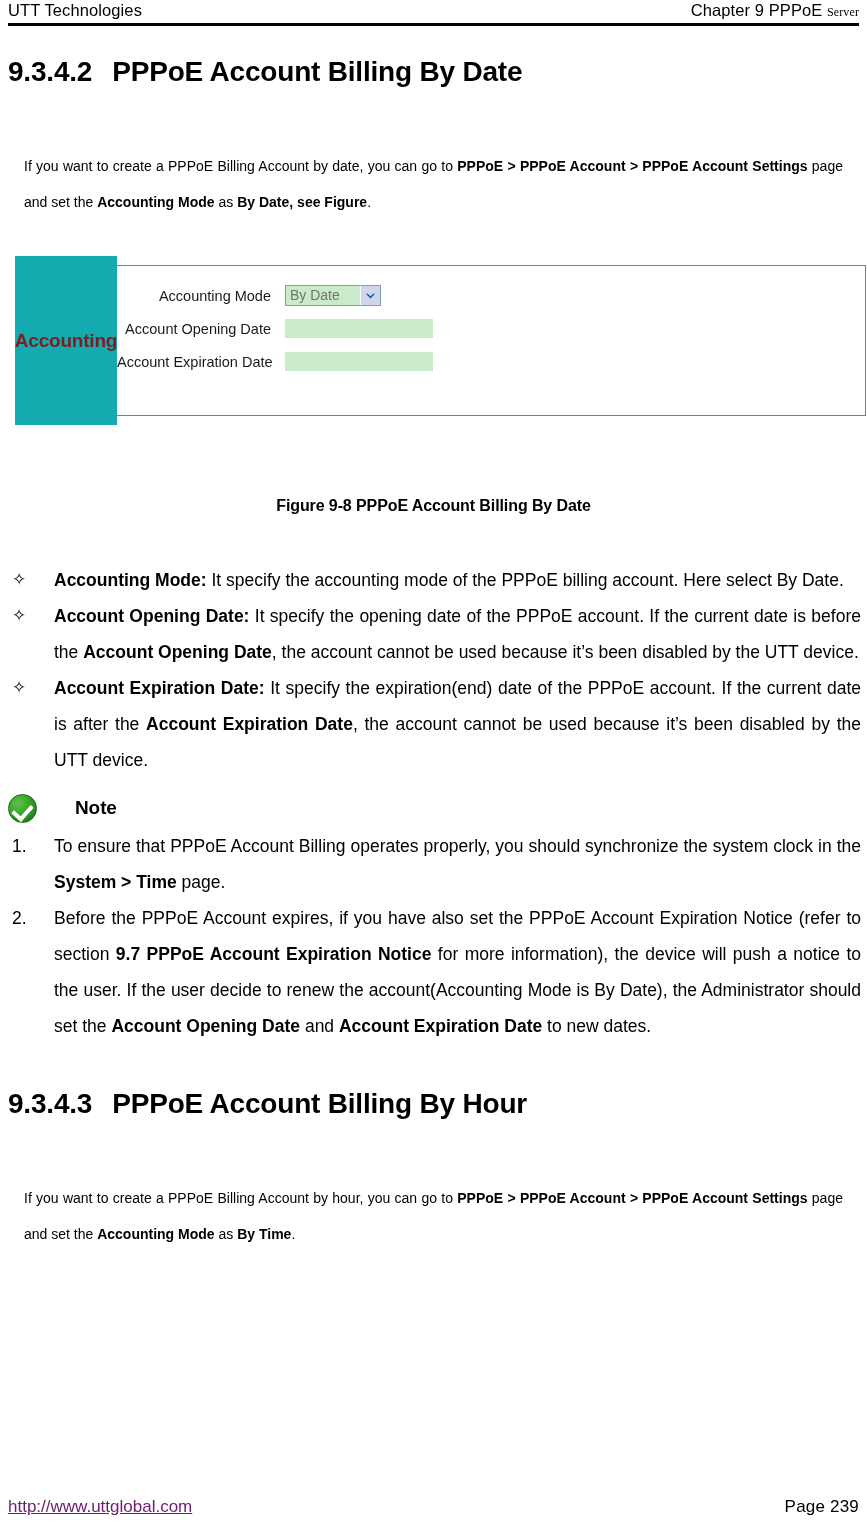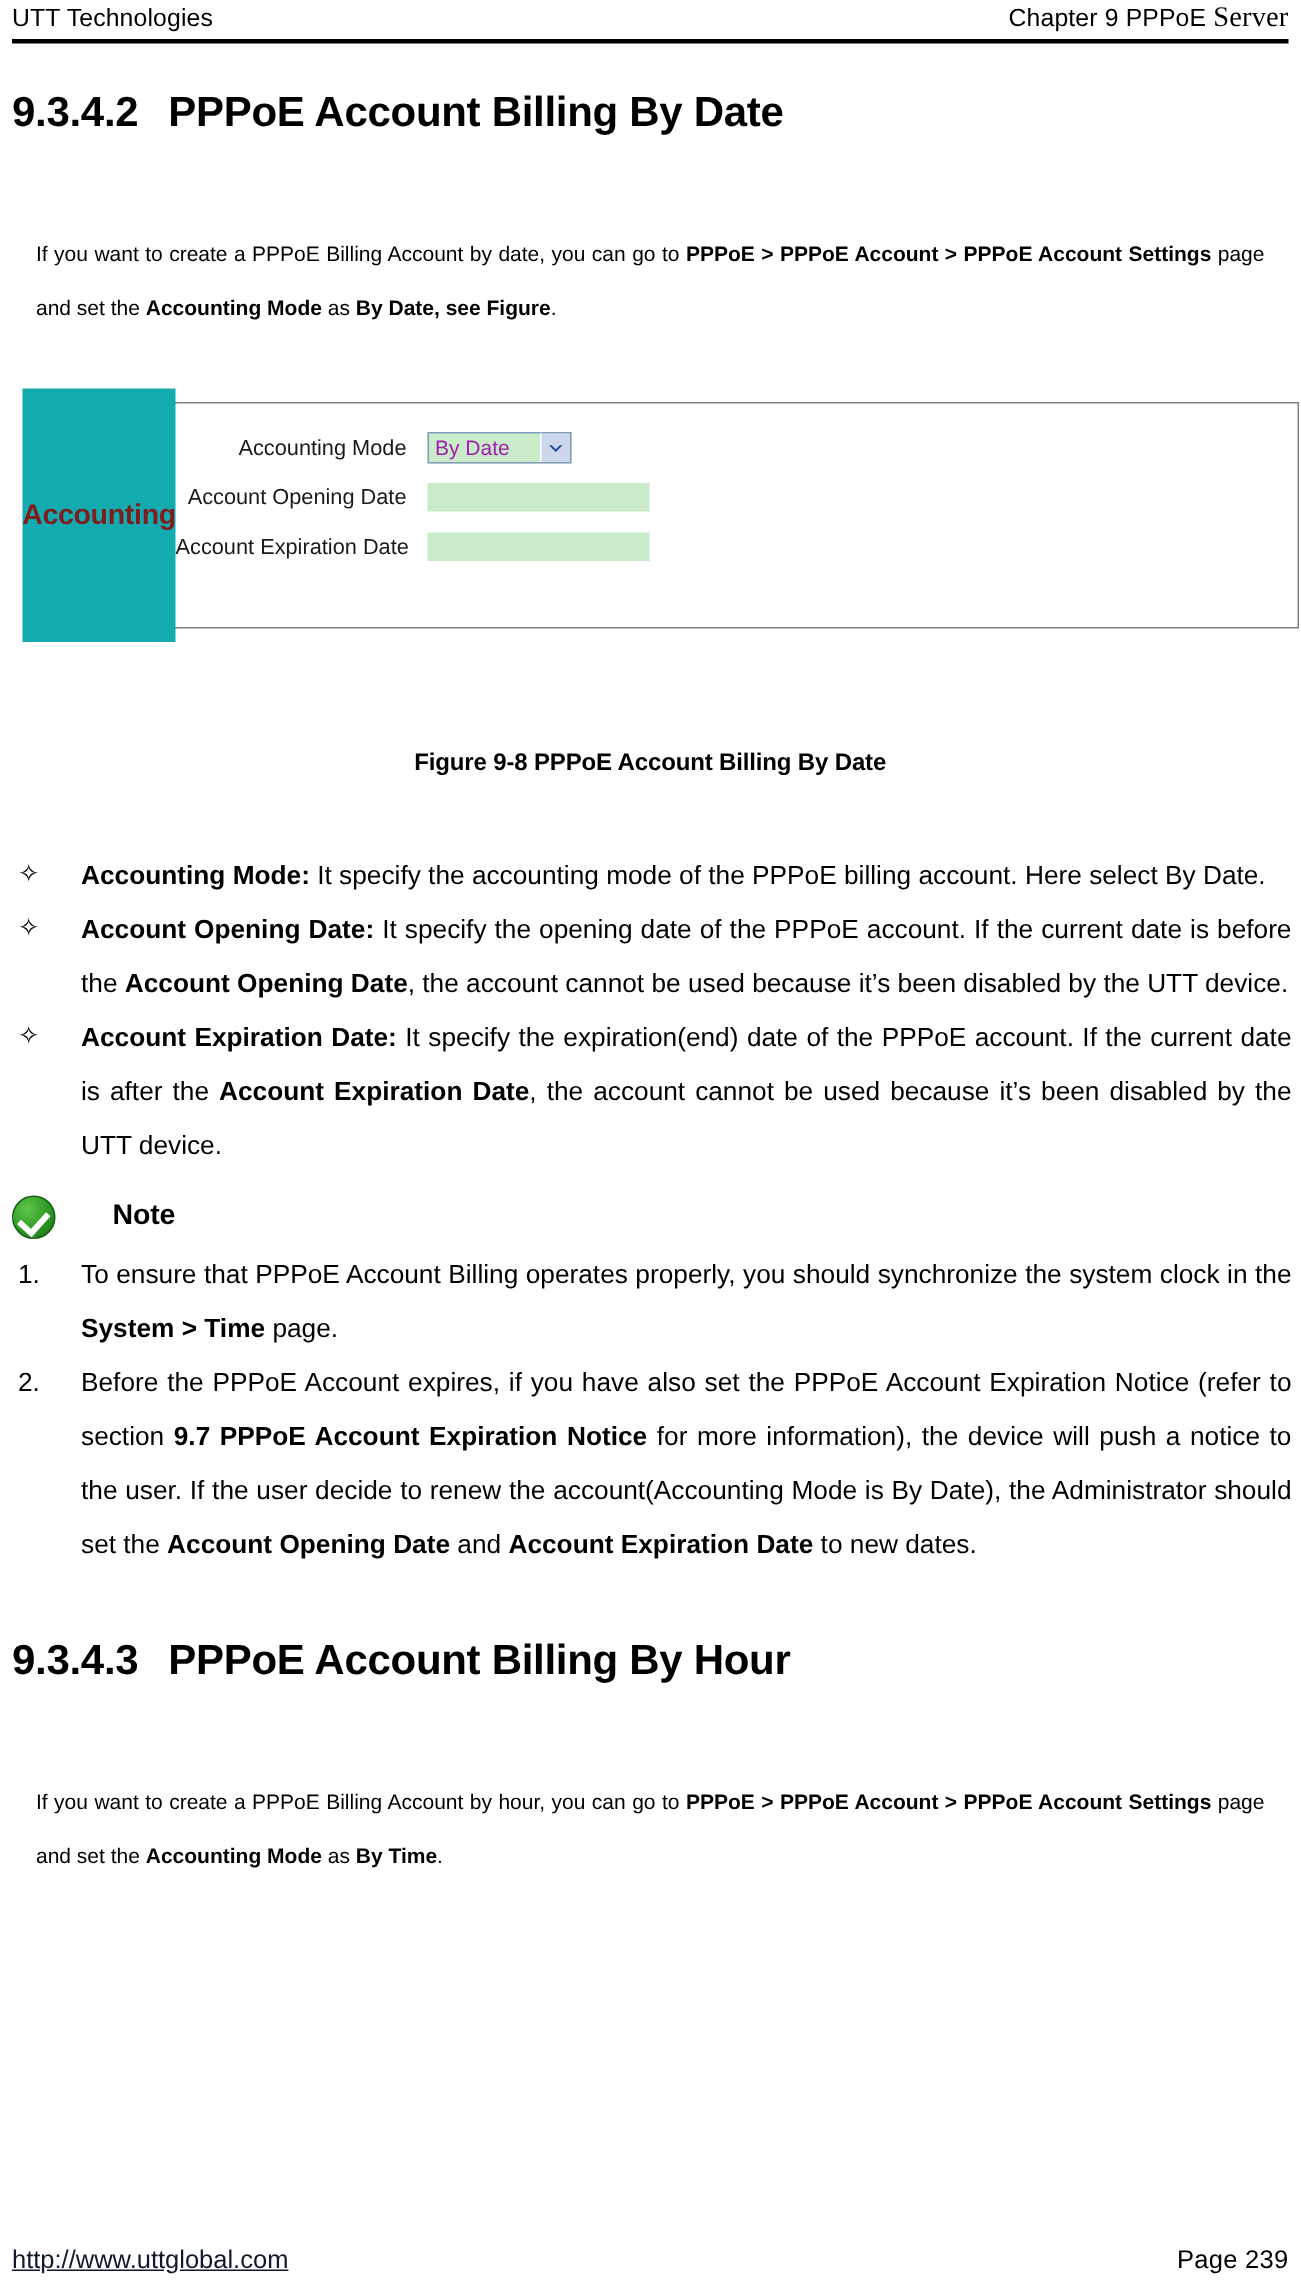--- a/index.html
+++ b/index.html
@@ -28,21 +28,21 @@
     display: flex;
     justify-content: space-between;
     align-items: baseline;
     font-size: 16.5px;
     padding: 1px 2px 3px 2px;
   }
   .hdr-left { letter-spacing: 0.1px; }
   .hdr-right { letter-spacing: 0.1px; white-space: nowrap; }
   .hdr-right .serif {
     font-family: "Liberation Serif", serif;
-    font-size: 19px;
+    font-size: 12px;
   }
   .header-rule {
     border-top: 3px solid #000;
     margin: 0 2px 0 2px;
   }
 
   
   h2.section-heading {
     font-size: 28px;
     font-weight: bold;
@@ -125,21 +125,21 @@
     height: 21px;
     border: 1px solid #7f9db9;
     background: #c9ebca;
     display: flex;
     align-items: stretch;
     box-sizing: border-box;
   }
   .ui-select-value {
     flex: 1;
     font-size: 14px;
-    color: #a21caf;
+    color: #737373;
     padding-left: 4px;
     line-height: 19px;
     white-space: nowrap;
     overflow: hidden;
   }
   .ui-select-arrow {
     width: 19px;
     background: #cdd6ea;
     border-left: 1px solid #ffffff;
     display: flex;
@@ -247,21 +247,21 @@
     position: absolute;
     left: 8px;
     right: 8px;
     bottom: 6px;
     display: flex;
     justify-content: space-between;
     align-items: baseline;
     font-size: 17px;
   }
   .footer-link {
-    color: #0f172a;
+    color: #701a75;
     text-decoration: underline;
   }
   .footer-page { white-space: nowrap; letter-spacing: 0.2px; }
 
   .spacer-xs { height: 10px; }
   .spacer-s { height: 18px; }
   .spacer-m { height: 30px; }
   .spacer-l { height: 44px; }
 </style>
 </head>

